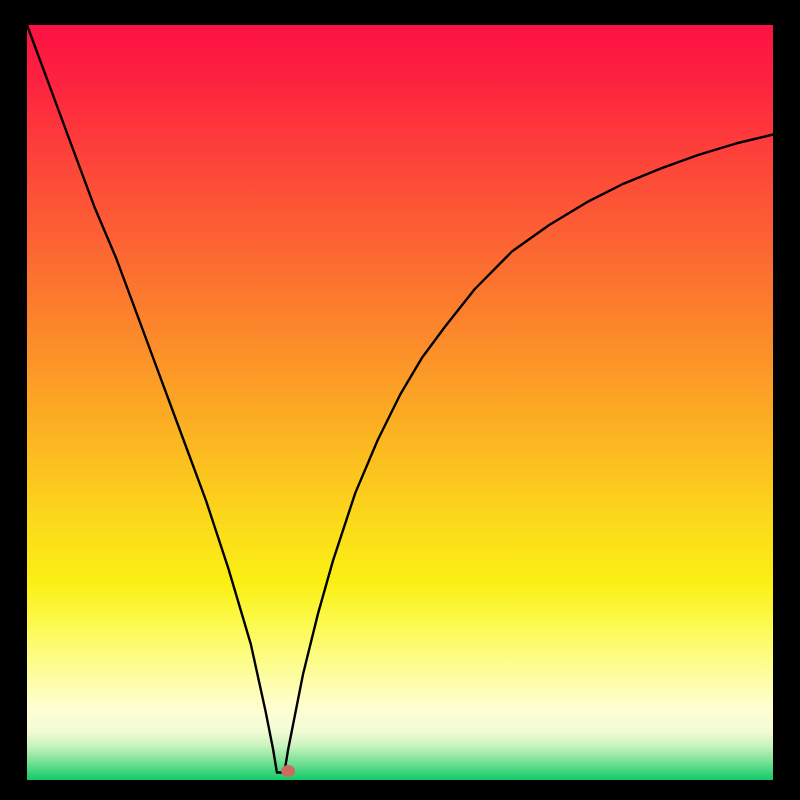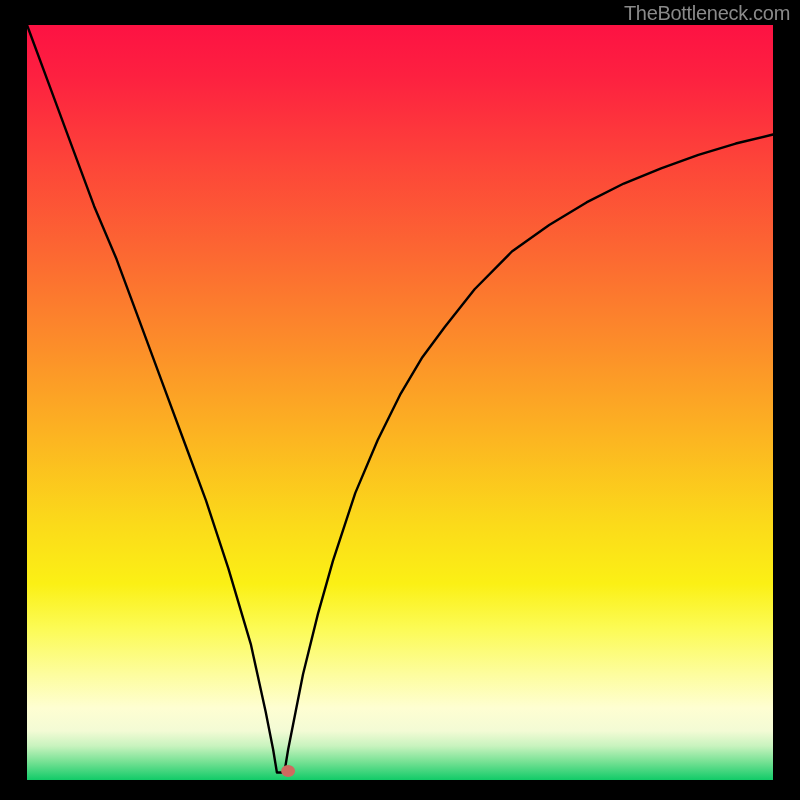--- a/index.html
+++ b/index.html
@@ -26,21 +26,20 @@
     z-index: 3;
   }
   svg {
     display: block;
   }
 </style>
 </head>
 <body>
 
 <div class="wrap">
-  <div class="attribution">TheBottleneck.com</div>
 
   <svg id="chart-svg" width="800" height="800" viewBox="0 0 800 800" preserveAspectRatio="none">
     <defs>
       <linearGradient id="bg-grad" x1="0" y1="0" x2="0" y2="1">
           <stop offset="0%" stop-color="#fd1243"></stop>
           <stop offset="7.000000000000001%" stop-color="#fd2140"></stop>
           <stop offset="18%" stop-color="#fd4439"></stop>
           <stop offset="30%" stop-color="#fc6732"></stop>
           <stop offset="42%" stop-color="#fc8c2a"></stop>
           <stop offset="55.00000000000001%" stop-color="#fcb621"></stop>

